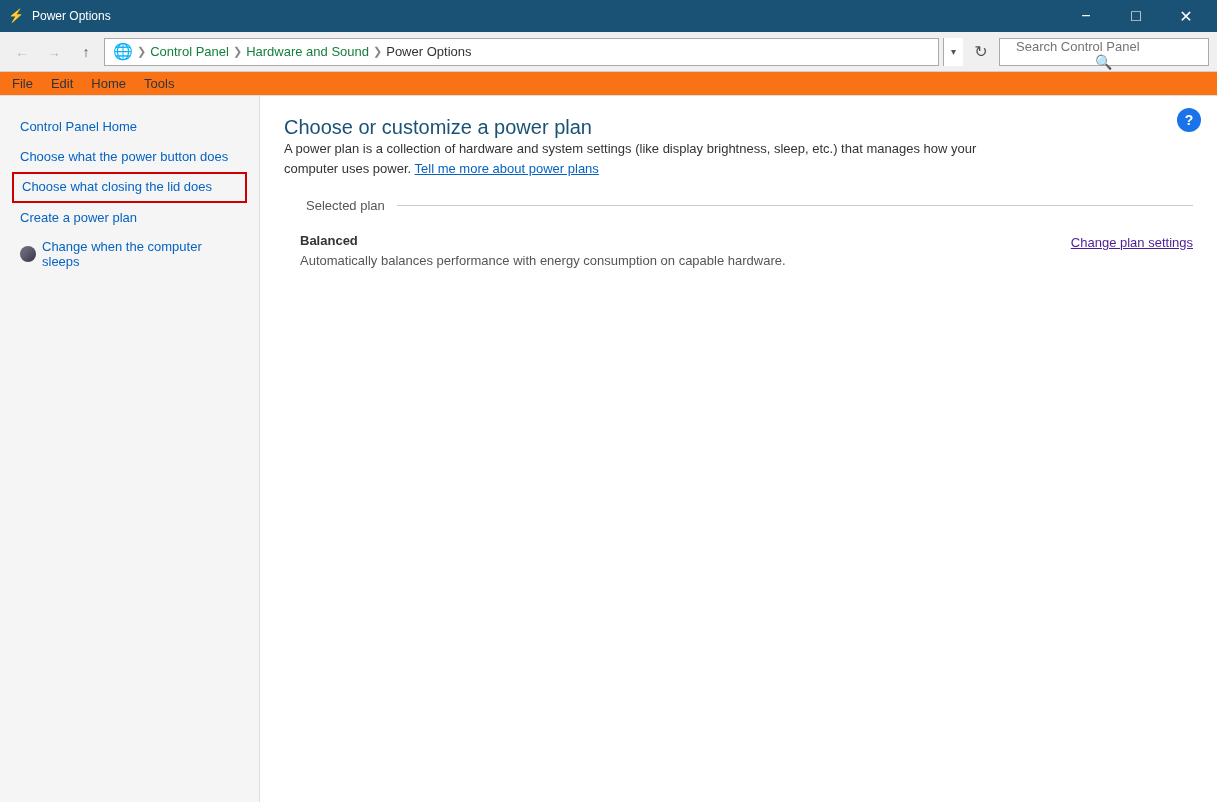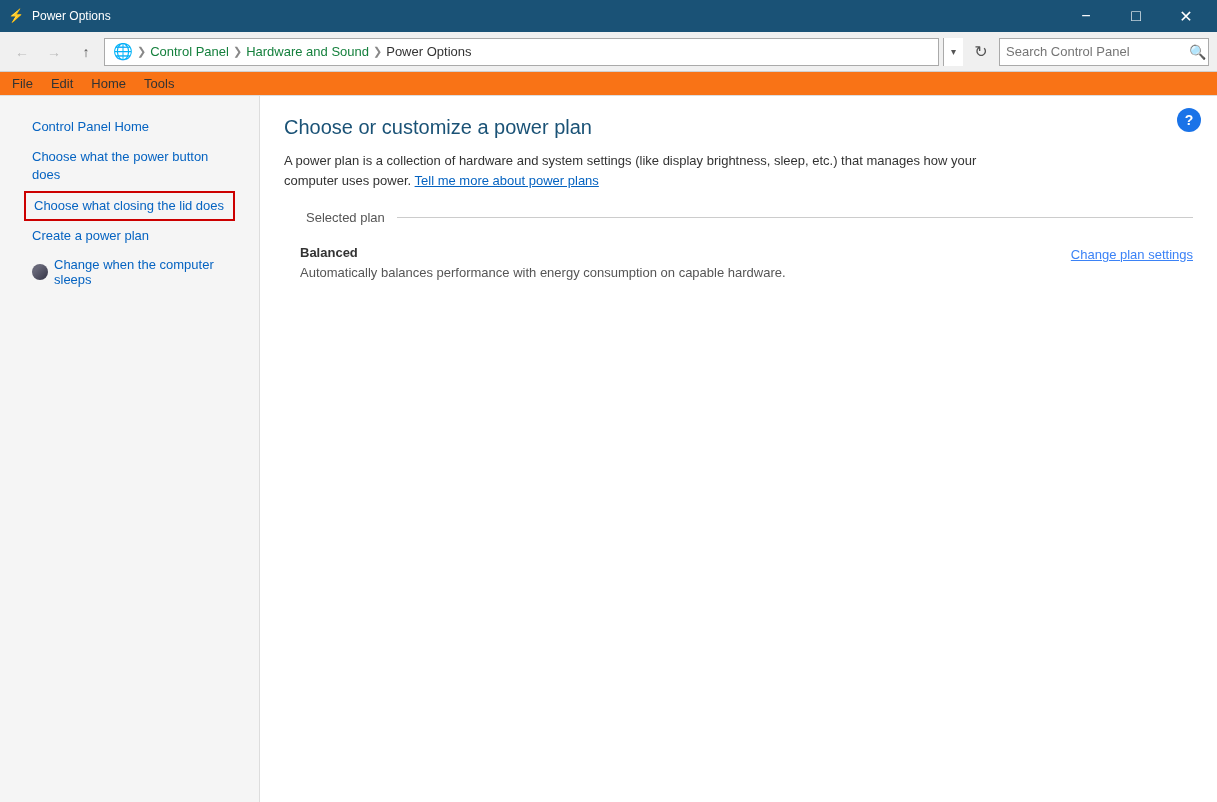--- a/index.html
+++ b/index.html
@@ -107,20 +107,21 @@
       font-size: 16px;
       border-radius: 3px;
     }
     .search-box {
       width: 210px;
       height: 28px;
       border: 1px solid #aaa;
       display: flex;
       align-items: center;
       background: white;
+      flex-direction: column;
     }
     .search-input {
       flex: 1;
       border: none;
       outline: none;
       padding: 0 6px;
       font-size: 13px;
       color: #999;
       background: transparent;
     }
@@ -159,21 +160,21 @@
     }
 
     
     .sidebar {
       width: 260px;
       min-width: 260px;
       background: #f5f5f5;
       border-right: 1px solid #ddd;
       display: flex;
       flex-direction: column;
-      padding: 16px 16px;
+      padding: 16px 4px;
     }
     .sidebar-item {
       padding: 6px 16px;
       font-size: 13px;
       color: #0563c1;
       cursor: pointer;
       line-height: 1.4;
     }
     .sidebar-item.active {
       border: 2px solid #cc0000;
@@ -229,21 +230,20 @@
       font-weight: bold;
       cursor: pointer;
       display: flex;
       align-items: center;
       justify-content: center;
     }
     .page-title {
       font-size: 20px;
       color: #1a5276;
       font-weight: 400;
-      margin-bottom: 12px;
     }
     .page-description {
       font-size: 13px;
       color: #333;
       line-height: 1.5;
       margin-bottom: 20px;
       max-width: 720px;
     }
     .page-description a {
       color: #0563c1;
@@ -280,21 +280,21 @@
       font-weight: 700;
       margin-bottom: 4px;
     }
     .plan-desc {
       font-size: 13px;
       color: #555;
       max-width: 600px;
       line-height: 1.4;
     }
     .change-plan-link {
-      color: #3b82f6;
+      color: #4c1d95;
       font-size: 13px;
       text-decoration: underline;
       cursor: pointer;
       white-space: nowrap;
       padding-top: 2px;
     }
   </style>
 </head>
 <body>
 

